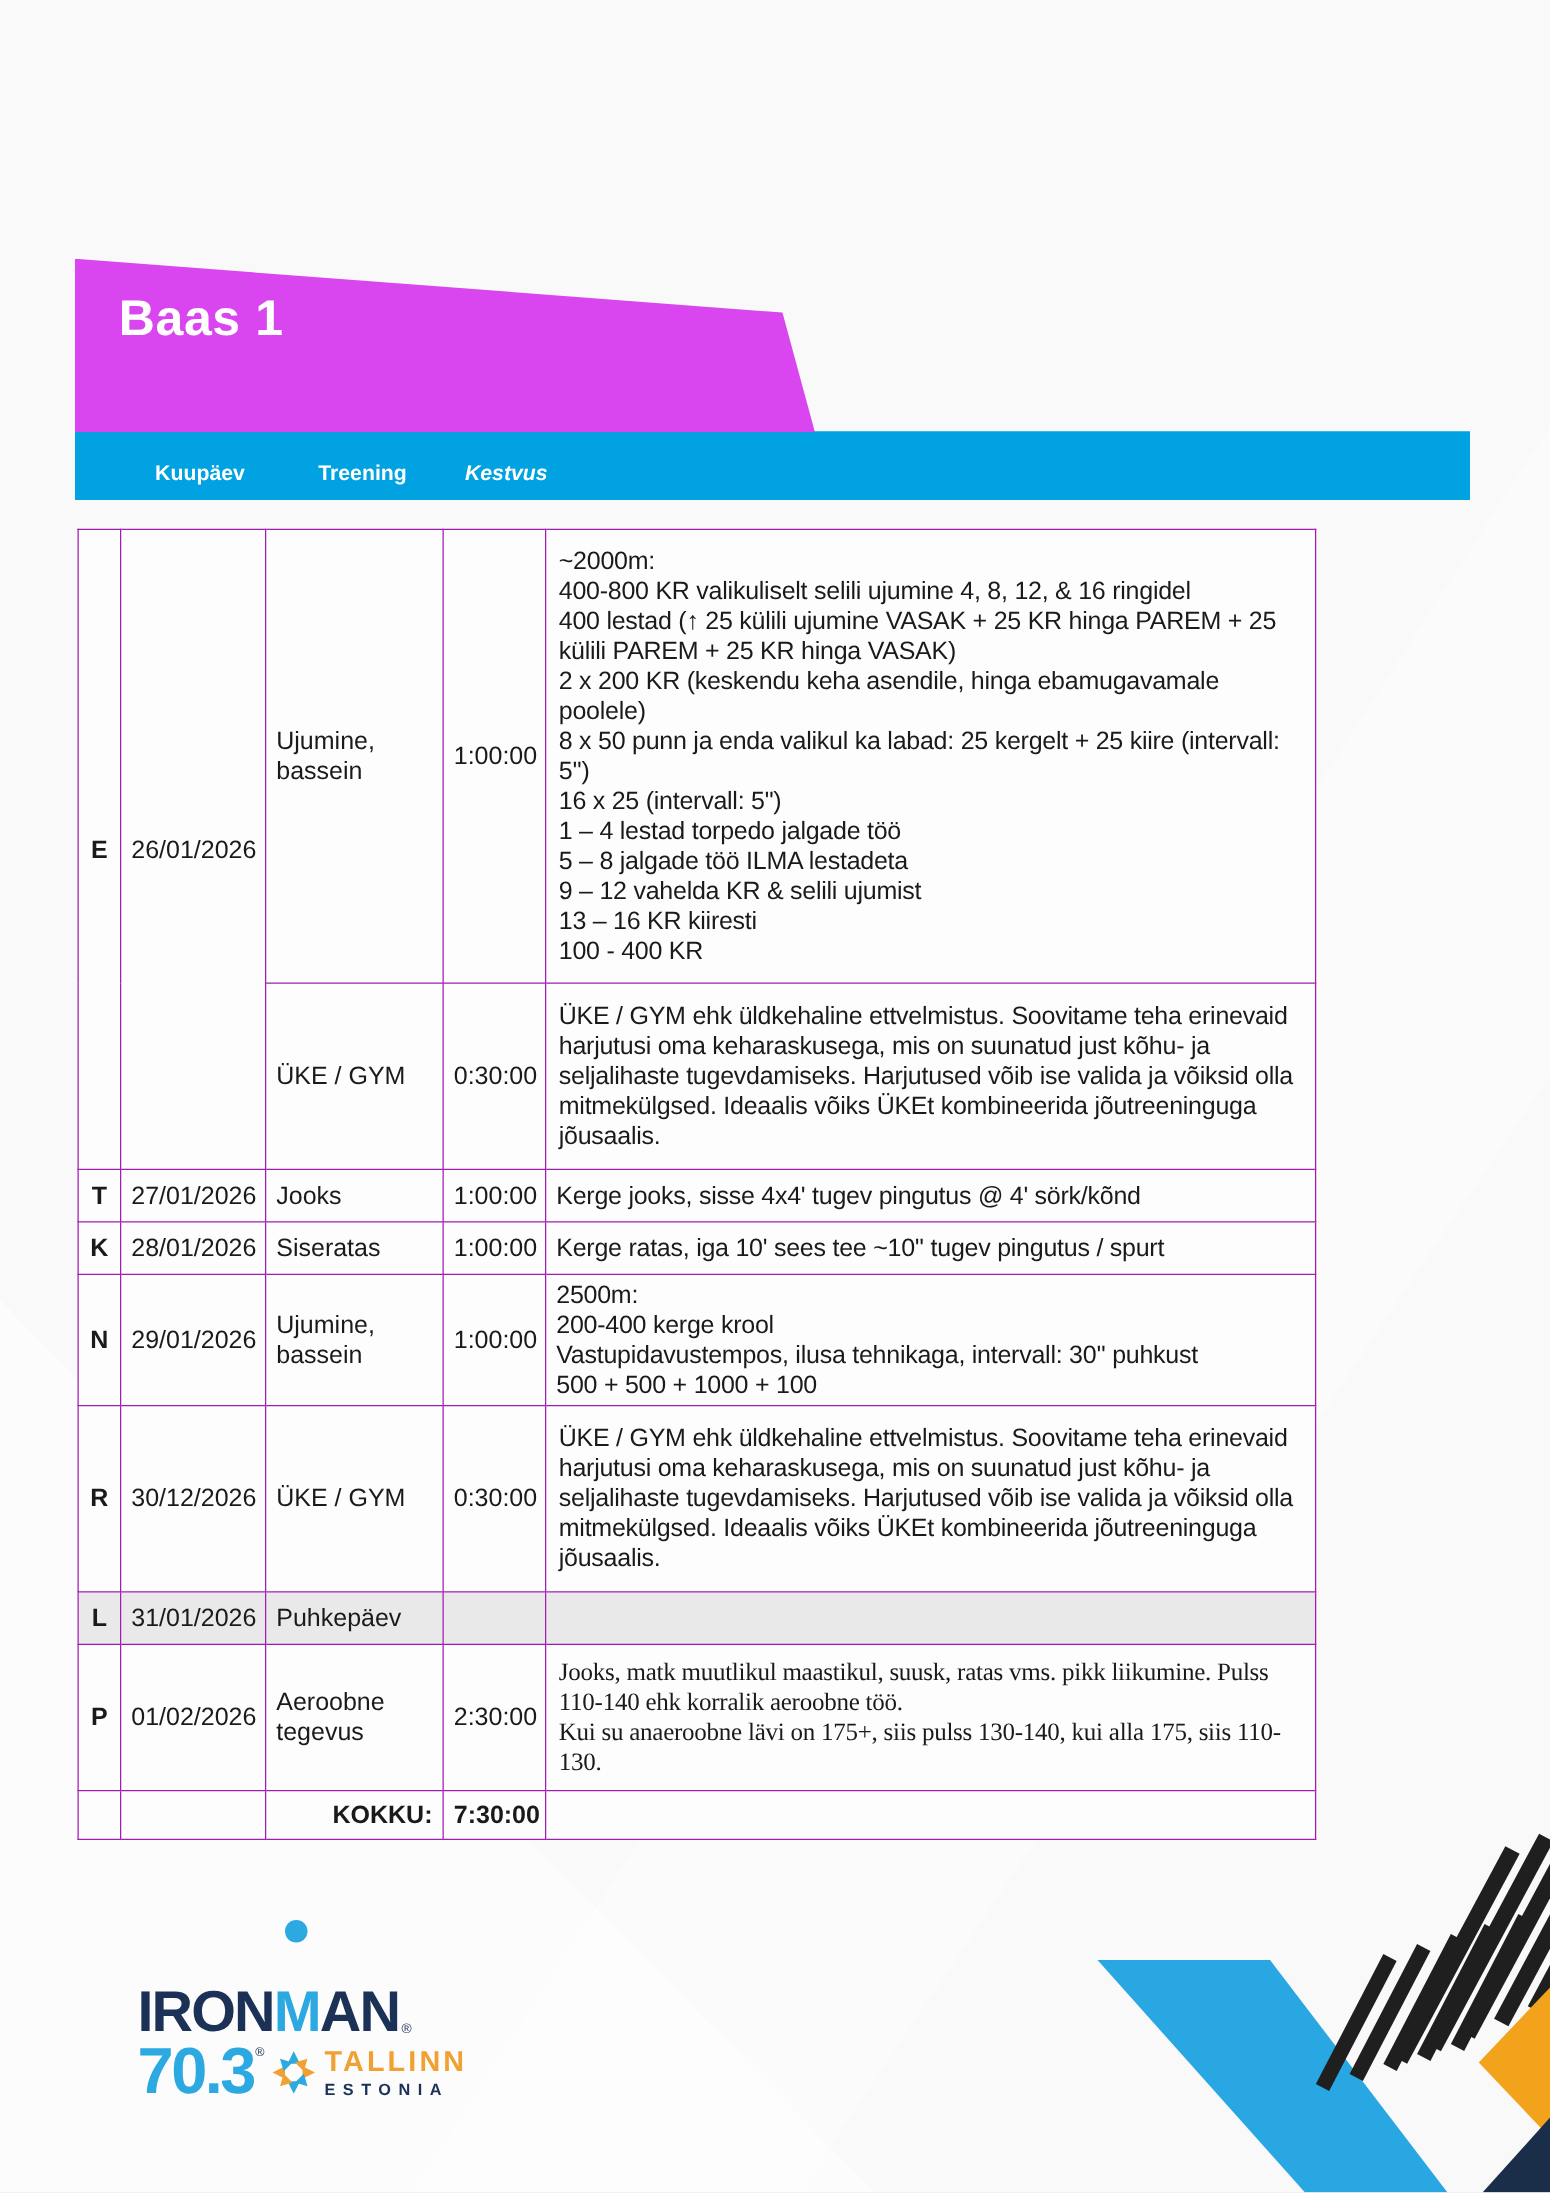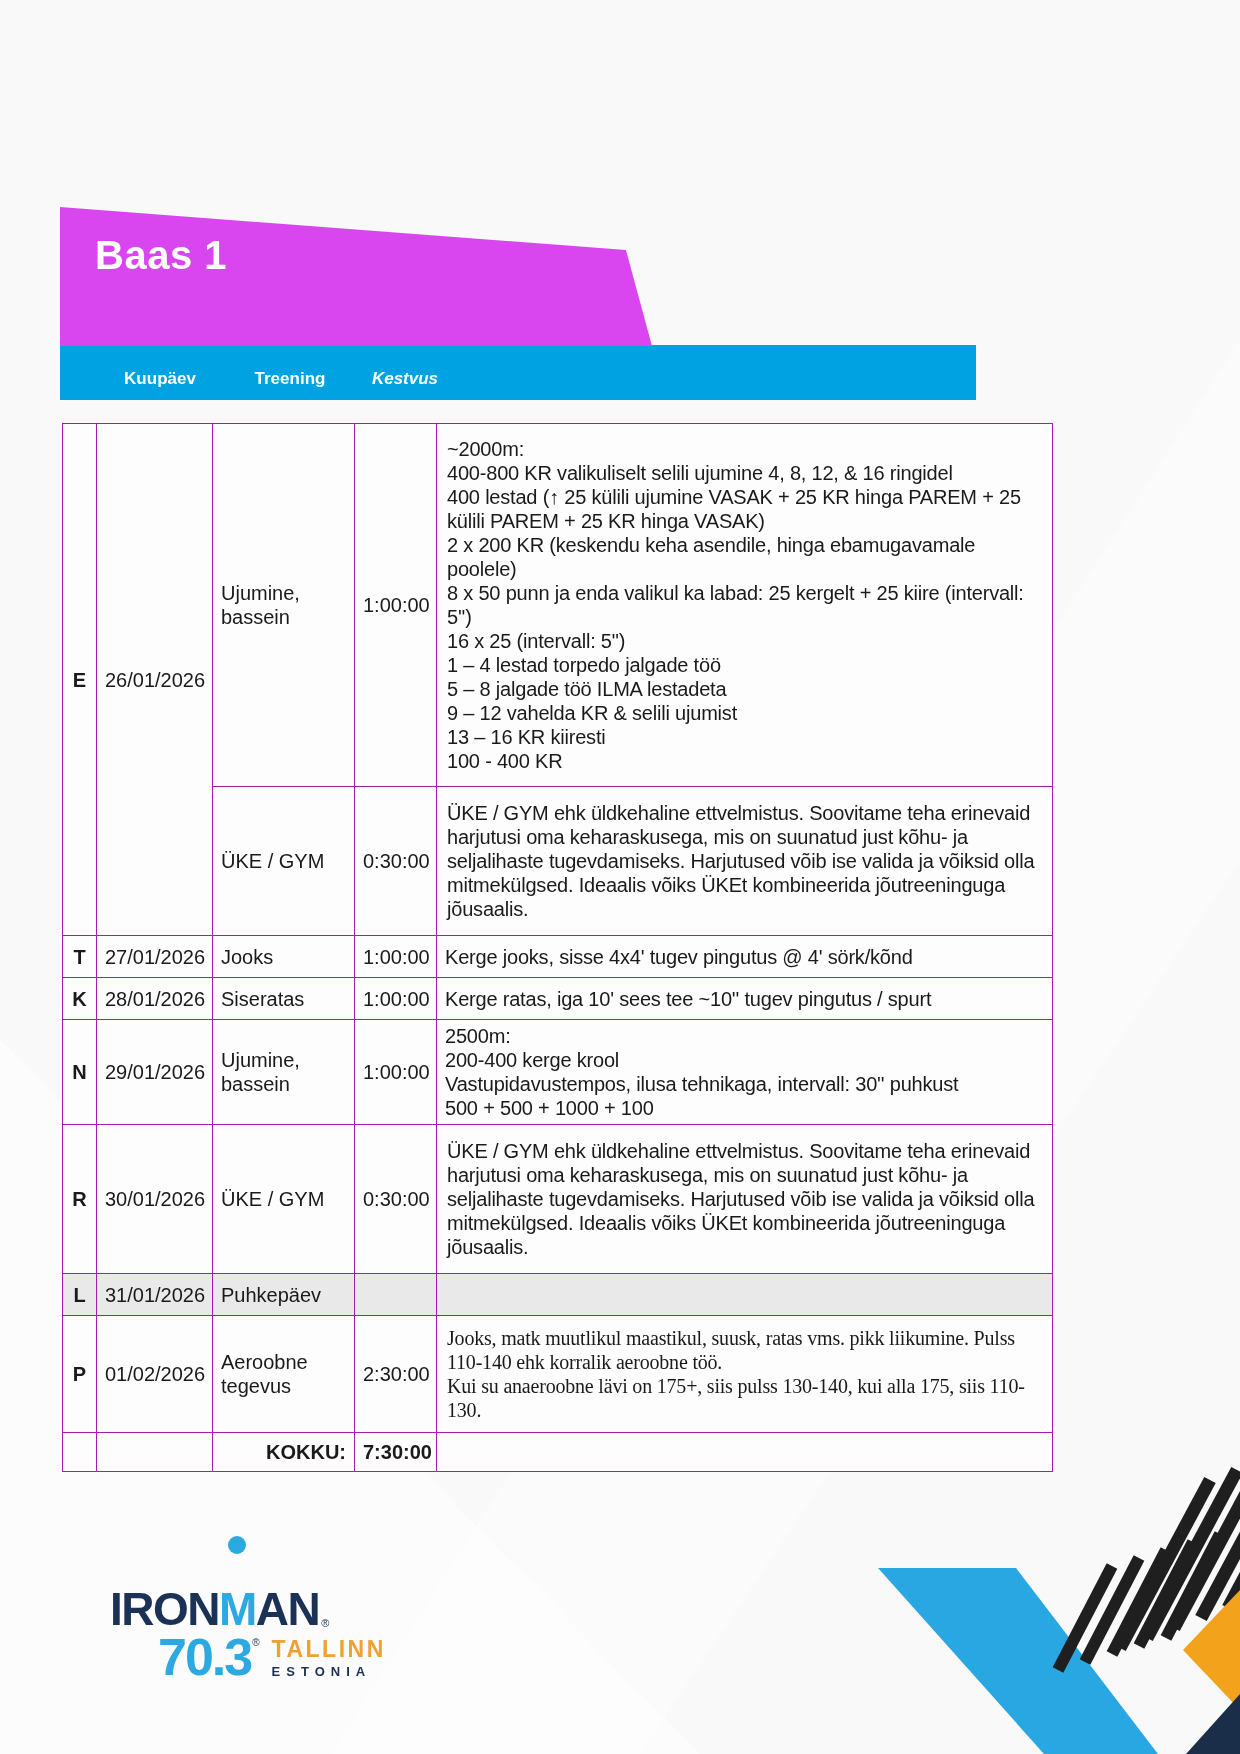--- a/index.html
+++ b/index.html
@@ -25,21 +25,21 @@
     position:absolute;left:60px;top:207px;width:592px;height:139px;z-index:3;
     background:#d946ef;
     clip-path:polygon(0 0,95.6% 31%,100% 100%,0 100%);
   }
   .banner-title{
     position:absolute;left:35px;top:26px;margin:0;
     font-size:40px;font-weight:700;color:#ffffff;letter-spacing:0.5px;
   }
   
   .thead-bar{
-    position:absolute;left:60px;top:345px;width:916px;height:55px;z-index:2;
+    position:absolute;left:60px;top:345px;width:1116px;height:55px;z-index:2;
     background:#00a2e2;display:flex;align-items:center;
     color:#fff;font-weight:700;font-size:17px;
   }
   .thead-bar span{display:block;text-align:center;padding-top:12px;}
   .th-day{width:40px;}
   .th-date{width:120px;}
   .th-training{width:140px;}
   .th-duration{width:90px;font-style:italic;}
   .th-content{width:602px;}
   
@@ -66,21 +66,21 @@
   td.total-label{text-align:right;font-weight:700;padding-right:6px;}
   td.total-value{text-align:center;font-weight:700;}
   
   .logo{position:absolute;left:110px;top:1591px;z-index:1;width:270px;}
   .lg-row1{display:flex;align-items:flex-end;line-height:0.82;
     color:#1b3156;font-weight:800;font-size:46px;letter-spacing:-1.5px;}
   .lg-m{color:#2ba9e0;position:relative;display:inline-block;}
   .lg-dot{position:absolute;left:50%;top:-55px;transform:translateX(-50%);
     width:18px;height:18px;border-radius:50%;background:#2ba9e0;}
   .lg-reg1{font-size:11px;font-weight:400;letter-spacing:0;margin-left:2px;line-height:1;align-self:flex-end;}
-  .lg-row2{display:flex;align-items:center;margin-top:8px;margin-left:48px;}
+  .lg-row2{display:flex;align-items:center;margin-top:8px;}
   .lg-703{color:#2ba9e0;font-size:52px;font-weight:800;letter-spacing:-2px;line-height:0.8;}
   .lg-reg2{font-size:10px;color:#1b3156;align-self:flex-start;margin-left:1px;}
   .lg-star{margin:0 7px 0 5px;}
   .lg-loc{display:flex;flex-direction:column;}
   .lg-city{color:#f0a132;font-weight:700;font-size:23px;letter-spacing:2.5px;line-height:1;}
   .lg-country{color:#1b3156;font-weight:600;font-size:13px;letter-spacing:6px;margin-top:4px;line-height:1;}
 </style>
 </head>
 <body>
 
@@ -170,21 +170,21 @@
         <td class="date">29/01/2026</td>
         <td class="training">Ujumine, bassein</td>
         <td class="duration">1:00:00</td>
         <td class="content">2500m:
 200-400 kerge krool
 Vastupidavustempos, ilusa tehnikaga, intervall: 30'' puhkust
 500 + 500 + 1000 + 100</td>
       </tr>
       <tr class="r-ukeR">
         <td class="day">R</td>
-        <td class="date">30/01/2026</td>
+        <td class="date">30/12/2026</td>
         <td class="training">ÜKE / GYM</td>
         <td class="duration">0:30:00</td>
         <td class="content">ÜKE / GYM ehk üldkehaline ettvelmistus. Soovitame teha erinevaid harjutusi oma keharaskusega, mis on suunatud just kõhu- ja seljalihaste tugevdamiseks. Harjutused võib ise valida ja võiksid olla mitmekülgsed. Ideaalis võiks ÜKEt kombineerida jõutreeninguga jõusaalis.</td>
       </tr>
       <tr class="r-single r-gray">
         <td class="day">L</td>
         <td class="date">31/01/2026</td>
         <td class="training">Puhkepäev</td>
         <td class="duration"></td>
         <td class="content"></td>

